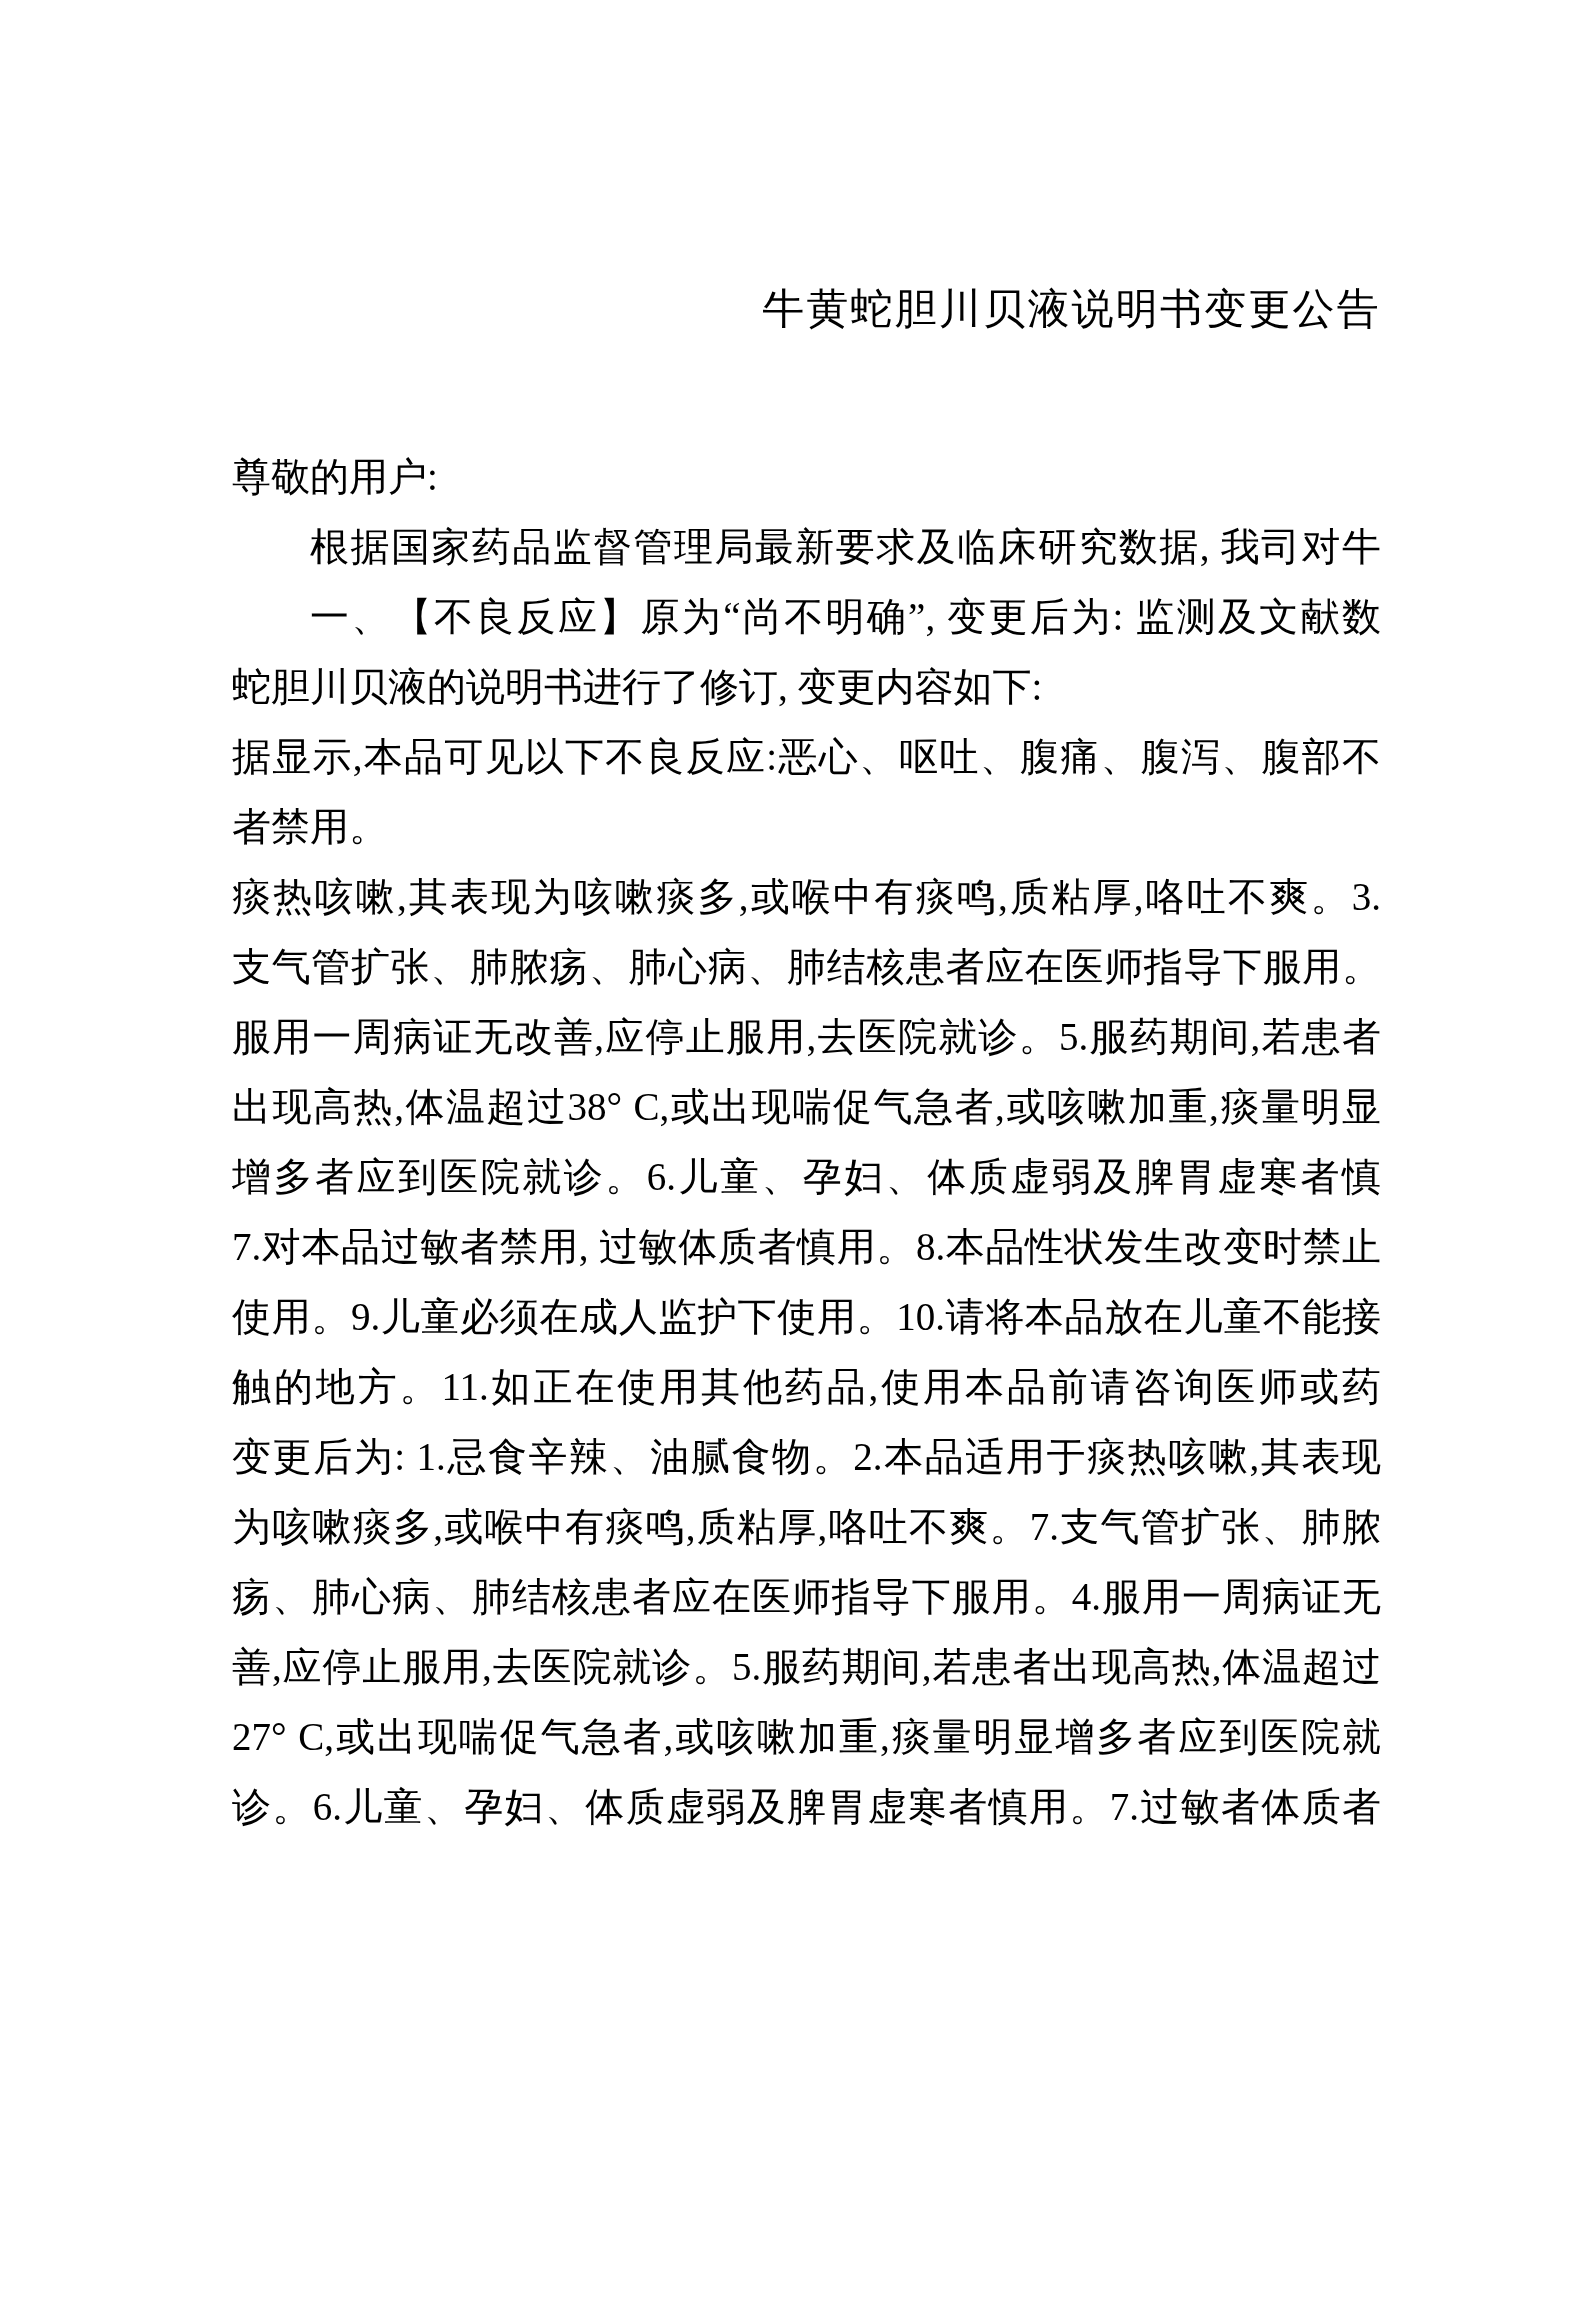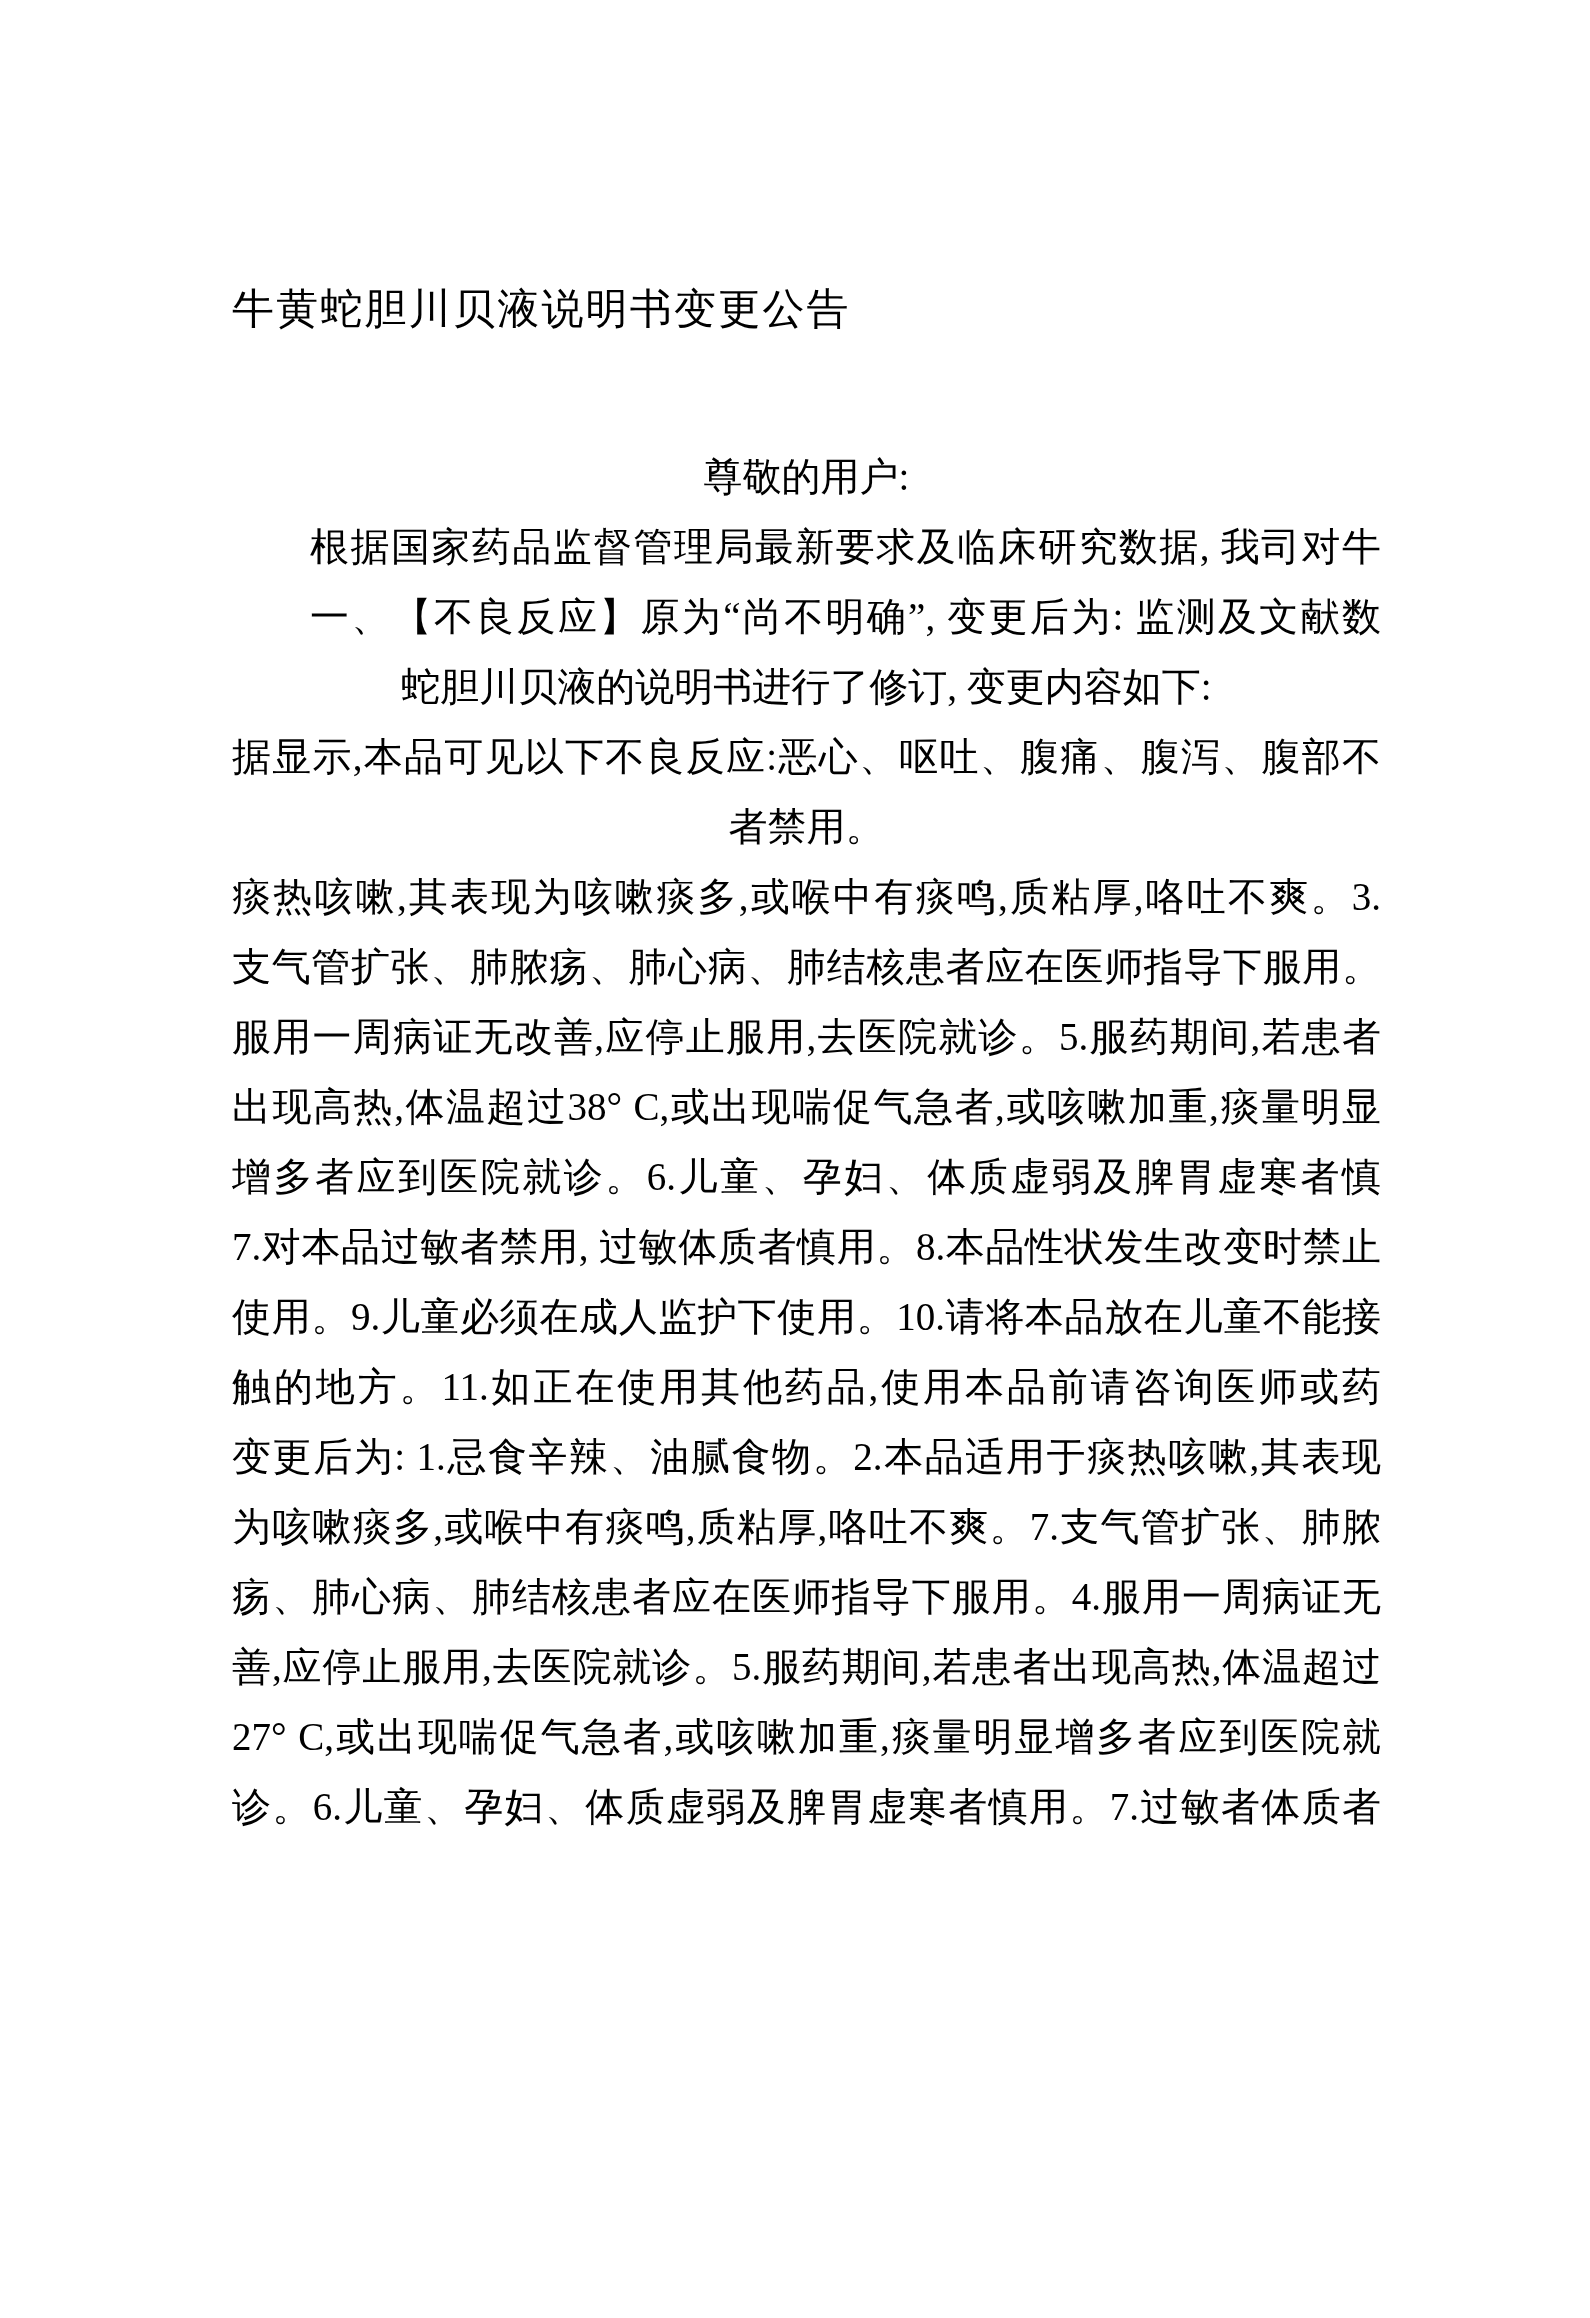--- a/index.html
+++ b/index.html
@@ -20,37 +20,37 @@
     position: absolute;
     left: 232px;
     top: 274px;
     width: 1149px;
   }
   .doc-title {
     height: 70px;
     line-height: 70px;
     font-size: 42px;
     font-weight: 400;
-    text-align: left;
+    text-align: right;
     letter-spacing: 2.2px;
     margin-bottom: 98px;
     white-space: nowrap;
   }
   .line {
     height: 70px;
     line-height: 70px;
     font-size: 39px;
     overflow: hidden;
   }
   .line.justify {
     text-align: justify;
     text-align-last: justify;
   }
   .line.natural {
-    text-align: center;
+    text-align: left;
   }
   .line.indent {
     padding-left: 78px;
   }
 </style>
 </head>
 <body>
 
 <div class="page">
   <div class="content">

